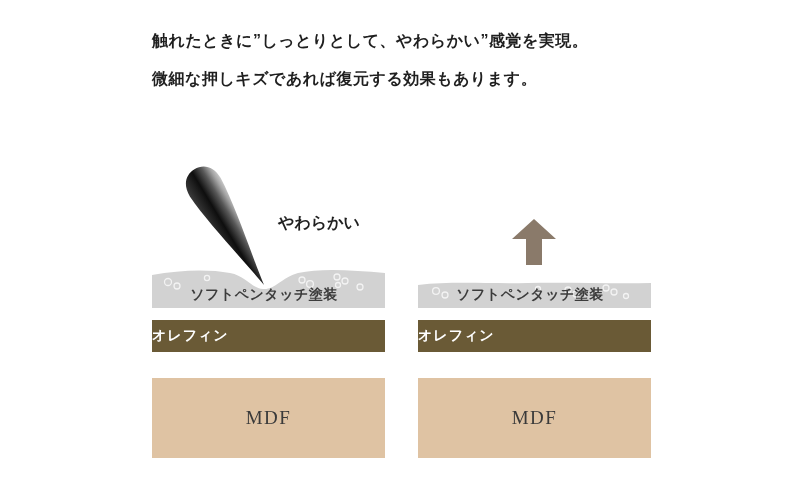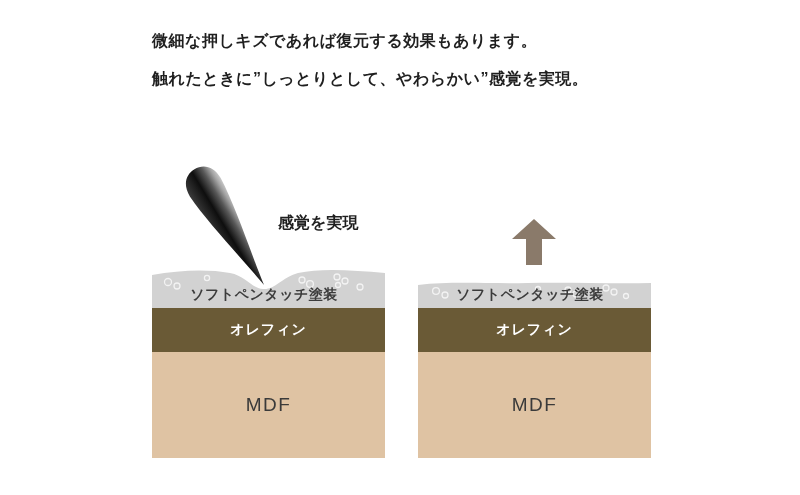--- a/index.html
+++ b/index.html
@@ -28,30 +28,30 @@
   .coating-flat   { bottom:150px; height:30px; }
   .coating svg { display:block; width:100%; height:100%; }
   .coat-fill { fill:var(--coating,#d2d2d2); }
   .bubble { fill:none; stroke:#f6f6f6; stroke-width:1.3; opacity:0.9; }
   .coating-label {
     position:absolute; left:0; right:9px; bottom:4px; text-align:center;
     font-size:14px; font-weight:600; color:#3c3c3c; letter-spacing:0.5px;
   }
 
   .olefin {
-    position:absolute; left:0; right:0; bottom:106px; height:44px;
+    position:absolute; left:0; right:0; bottom:106px; height:32px;
     background:var(--olefin,#6a5a36);
-    display:flex; align-items:center; justify-content:center;
+    display:flex; align-items:center; 
     color:#ffffff; font-size:14px; font-weight:600; letter-spacing:1px;
   }
   .mdf {
-    position:absolute; left:0; right:0; bottom:0; height:106px;
+    position:absolute; left:0; right:0; bottom:0; height:80px;
     background:var(--mdf,#dfc3a3);
     display:flex; align-items:center; justify-content:center;
-    color:#3a3a3a; font-size:19px; font-weight:500; letter-spacing:1.5px;
+    color:#3a3a3a; font-size:19px; font-weight:500; letter-spacing:1.5px;font-family:Liberation Serif, serif;
   }
 
   
   .pen {
     position:absolute; left:81px; top:-10px; width:62px; height:140px;
     transform:rotate(-31deg); transform-origin:31px 140px; z-index:3;
   }
 
   
   .annot { position:absolute; font-size:16px; font-weight:600; color:var(--text,#1f1f1f); }
@@ -61,40 +61,40 @@
   
   .arrow { position:absolute; left:94px; top:64px; width:44px; height:46px; }
   .arrow-fill { fill:var(--arrow,#8a7a6a); }
 </style>
 </head>
 <body>
 
 <div class="page">
 
   <div class="desc">
+    <p class="line">触れたときに”しっとりとして、やわらかい”感覚を実現。</p>
     <p class="line">微細な押しキズであれば復元する効果もあります。</p>
-    <p class="line">触れたときに”しっとりとして、やわらかい”感覚を実現。</p>
   </div>
 
   <div class="diagram diagram-left">
 
     <svg class="pen" viewBox="0 0 62 140" aria-hidden="true">
       <defs>
         <linearGradient id="penGrad" x1="0" y1="0" x2="1" y2="0">
           <stop offset="0" stop-color="#3a3a3a"></stop>
           <stop offset="0.40" stop-color="#0e0e0e"></stop>
           <stop offset="0.68" stop-color="#585858"></stop>
           <stop offset="0.88" stop-color="#a6a6a6"></stop>
           <stop offset="1" stop-color="#c9c9c9"></stop>
         </linearGradient>
       </defs>
       <path d="M31,140 C27,112 15,60 13,26 C13,12 21,5 31,5 C41,5 49,12 49,26 C47,60 35,112 31,140 Z" fill="url(#penGrad)"></path>
     </svg>
 
-    <span class="annot annot-press">感覚を実現</span>
+    <span class="annot annot-press">やわらかい</span>
 
     <div class="coating coating-dented">
       <svg viewBox="0 0 233 42" preserveAspectRatio="none" aria-hidden="true">
         <path class="coat-fill" d="M0,9 C28,4 56,3 78,7 C94,10 99,22 111,23 C123,24 129,12 146,7 C168,2 200,4 233,7 L233,42 L0,42 Z"></path>
         <circle class="bubble" cx="16" cy="16" r="3.5"></circle>
         <circle class="bubble" cx="25" cy="20" r="3"></circle>
         <circle class="bubble" cx="55" cy="12" r="2.6"></circle>
         <circle class="bubble" cx="150" cy="14" r="3"></circle>
         <circle class="bubble" cx="158" cy="18" r="3.4"></circle>
         <circle class="bubble" cx="185" cy="11" r="3"></circle>

